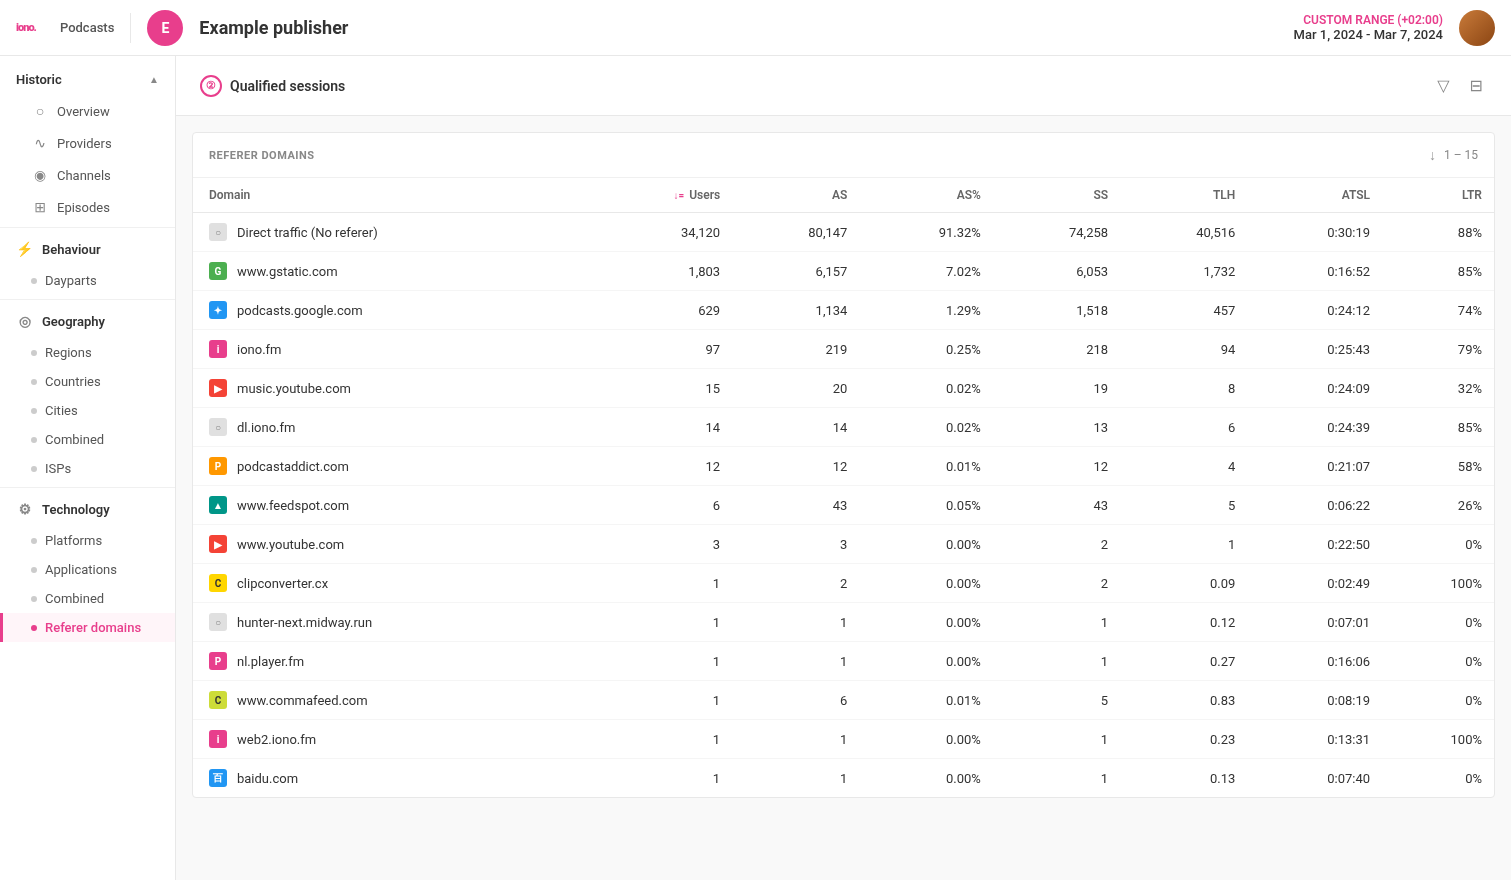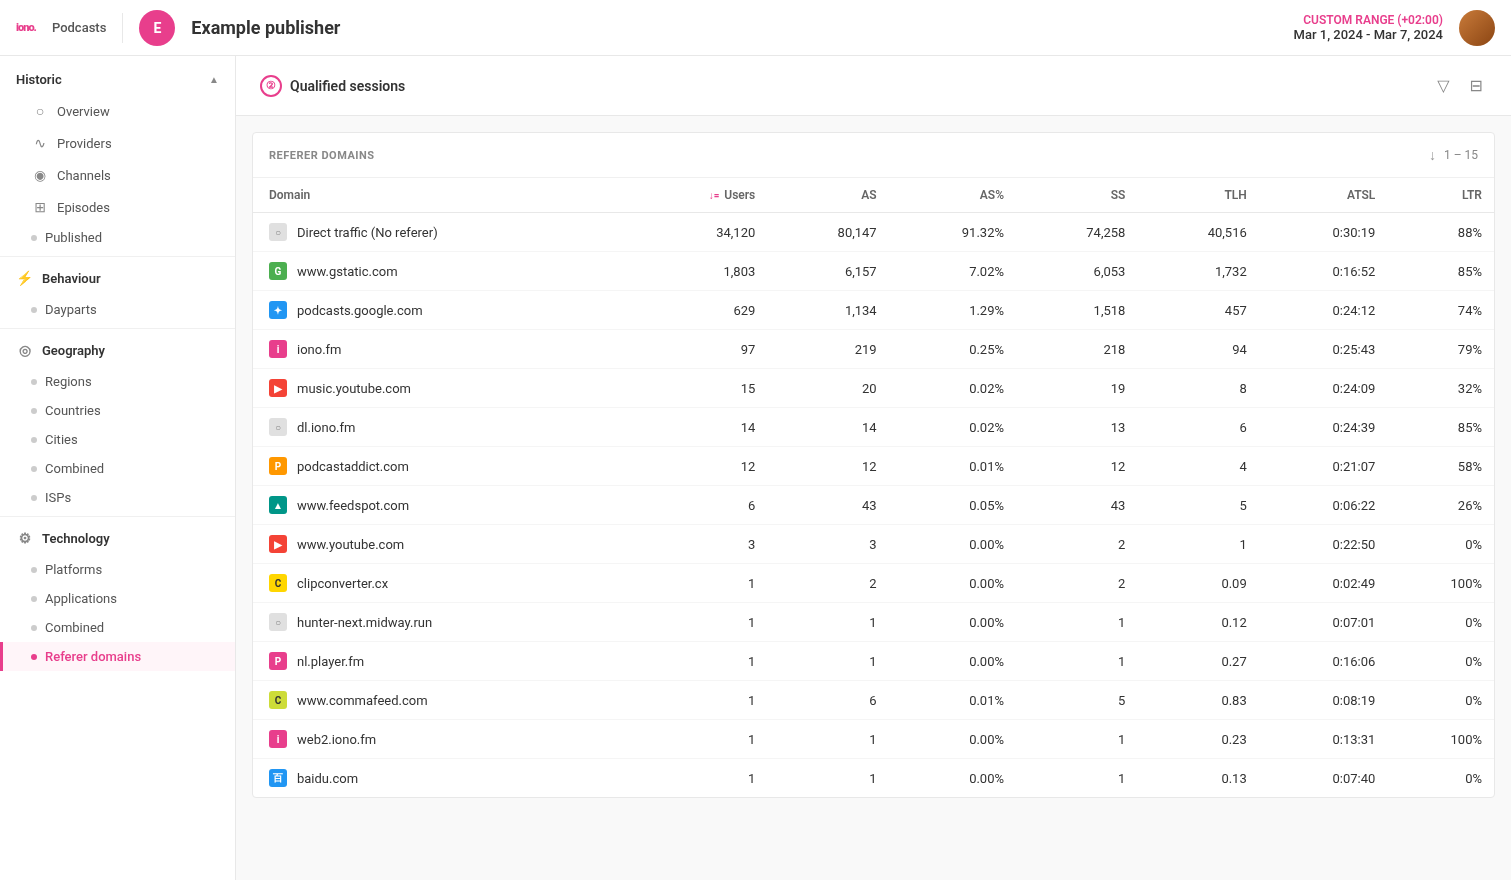--- a/index.html
+++ b/index.html
@@ -2,25 +2,25 @@
 <html><head>
   <meta charset="utf-8">
   <style>
     * { box-sizing: border-box; margin: 0; padding: 0; }
     body { font-family: -apple-system, BlinkMacSystemFont, 'Segoe UI', Roboto, sans-serif; font-size: 13px; background: #f5f5f5; color: #333; }
 
     
     .app { display: flex; flex-direction: column; height: 880px; width: 1511px; }
     .topbar { display: flex; align-items: center; height: 56px; background: #fff; border-bottom: 1px solid #e8e8e8; padding: 0 16px; gap: 16px; flex-shrink: 0; }
     .main-layout { display: flex; flex: 1; overflow: hidden; }
-    .sidebar { width: 236px; background: #fff; border-right: 1px solid #e8e8e8; overflow-y: auto; flex-shrink: 0; }
+    .sidebar { width: 176px; background: #fff; border-right: 1px solid #e8e8e8; overflow-y: auto; flex-shrink: 0; }
     .content { flex: 1; overflow-y: auto; background: #f9f9f9; }
 
     
-    .brand { display: flex; align-items: center; gap: 16px; font-weight: 700; font-size: 14px; color: #333; }
+    .brand { display: flex; align-items: center; gap: 24px; font-weight: 700; font-size: 14px; color: #333; }
     .brand-icon { font-size: 11px; color: #e83e8c; font-weight: 900; letter-spacing: -1px; }
     .brand-podcasts { font-size: 13px; color: #555; font-weight: 500; }
     .publisher-logo { width: 36px; height: 36px; border-radius: 50%; background: #e83e8c; display: flex; align-items: center; justify-content: center; color: white; font-weight: 700; font-size: 14px; flex-shrink: 0; }
     .publisher-name { font-size: 18px; font-weight: 700; color: #333; }
     .topbar-spacer { flex: 1; }
     .date-range { text-align: right; }
     .date-range-label { font-size: 12px; color: #e83e8c; font-weight: 600; }
     .date-range-value { font-size: 13px; color: #333; font-weight: 500; }
     .avatar { width: 36px; height: 36px; border-radius: 50%; background: linear-gradient(135deg, #c97b3a, #8b4513); flex-shrink: 0; overflow: hidden; display: flex; align-items: center; justify-content: center; }
 
@@ -115,24 +115,20 @@
           <span>Providers</span>
         </div>
         <div class="sidebar-item">
           <span class="sidebar-icon">◉</span>
           <span>Channels</span>
         </div>
         <div class="sidebar-item">
           <span class="sidebar-icon">⊞</span>
           <span>Episodes</span>
         </div>
-        <div class="sidebar-item">
-          <span class="sidebar-item-dot"></span>
-          <span>Published</span>
-        </div>
 
         <div class="sidebar-divider"></div>
 
         <div class="sidebar-group-label">
           <span class="sidebar-icon">⚡</span>
           <span>Behaviour</span>
         </div>
         <div class="sidebar-item">
           <span class="sidebar-item-dot"></span>
           <span>Dayparts</span>

